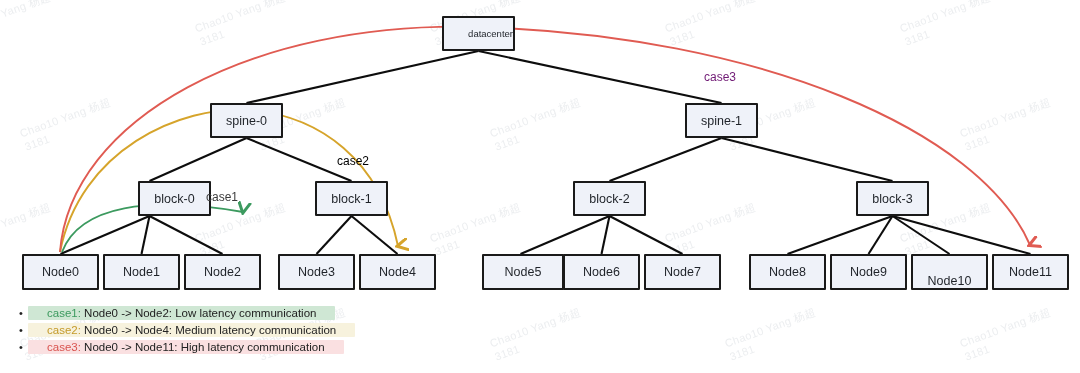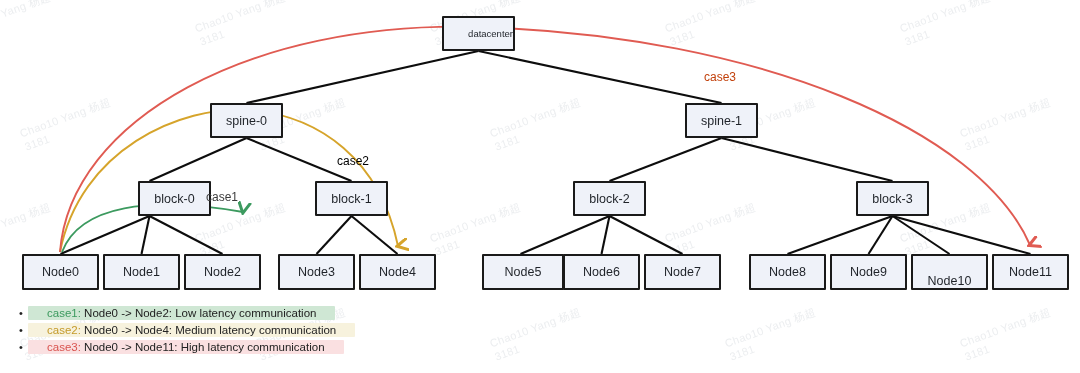--- a/index.html
+++ b/index.html
@@ -182,21 +182,21 @@
       <div class="node" style="left: 911px; top: 254px; width: 77px; height: 36px; background: rgb(239, 242, 249); border-color: rgb(26, 26, 26); align-items: flex-end;">
         <span>Node10</span>
       </div>
       <div class="node" style="left: 992px; top: 254px; width: 77px; height: 36px; background: rgb(239, 242, 249); border-color: rgb(26, 26, 26);">
         <span>Node11</span>
       </div>
     </div>
   <div id="curvelabels">
       <div class="curvelabel" style="left: 206px; top: 190px; color: rgb(60, 60, 60);">case1</div>
       <div class="curvelabel" style="left: 337px; top: 154px; color: #000000;">case2</div>
-      <div class="curvelabel" style="left: 704px; top: 70px; color: #c2410c;">case3</div>
+      <div class="curvelabel" style="left: 704px; top: 70px; color: #701a75;">case3</div>
     </div>
 
   <div id="legend">
       <div class="legrow">
         <span class="bullet">•</span>
         <span class="legtext" style="background: rgb(207, 231, 212);"><span class="ckey" style="color: rgb(60, 154, 95);">case1:</span><span> Node0 -&gt; Node2:  Low latency communication</span></span>
       </div>
       <div class="legrow">
         <span class="bullet">•</span>
         <span class="legtext" style="background: rgb(247, 242, 221);"><span class="ckey" style="color: rgb(196, 154, 42);">case2:</span><span> Node0 -&gt; Node4:  Medium latency communication</span></span>

